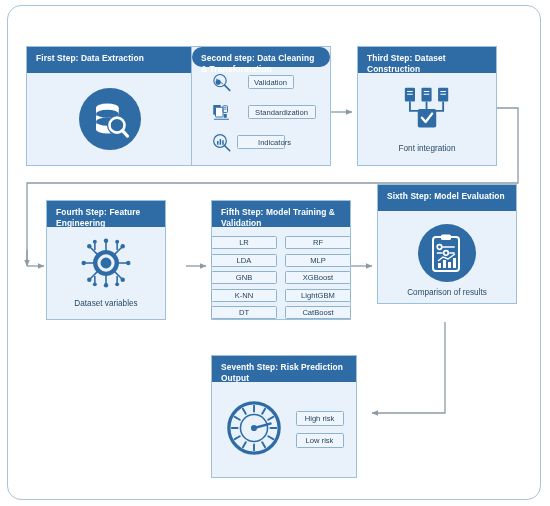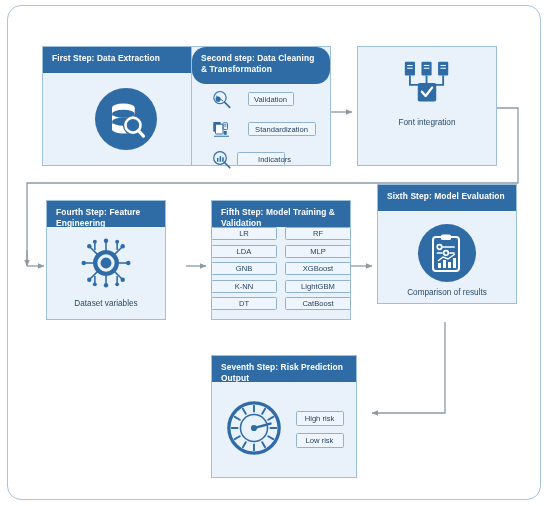--- a/index.html
+++ b/index.html
@@ -76,41 +76,41 @@
 
     <g>
       <path d="M351,266 L372,266" stroke="#8c9aa5" stroke-width="1.3" fill="none" marker-end="url(#ah)"></path>
     </g>
 
     <g>
       <path d="M445,322 L445,413 L372,413" stroke="#8c9aa5" stroke-width="1.3" fill="none" marker-end="url(#ah)"></path>
     </g>
   </svg>
 
-  <div class="card" style="left:42px;top:46px;width:168px;height:120px;">
+  <div class="card" style="left:26px;top:46px;width:168px;height:120px;">
     <div class="card-head" style="height:26px;">First Step: Data Extraction</div>
     <div class="card-body" style="height:92px;justify-content:center;">
       <div class="badge" style="width:62px;height:62px;">
         <svg width="42" height="42" viewBox="0 0 48 48">
           <ellipse cx="21" cy="11" rx="13" ry="4.6" fill="#ffffff"></ellipse>
           <path d="M8,11 v7 a13,4.6 0 0 0 26,0 v-7" fill="#ffffff"></path>
           <path d="M8,20 v7 a13,4.6 0 0 0 26,0 v-7" fill="#ffffff"></path>
           <path d="M8,29 v7 a13,4.6 0 0 0 26,0 v-7" fill="#ffffff"></path>
           <ellipse cx="21" cy="18" rx="13" ry="4.6" fill="#2f6ca6"></ellipse>
           <ellipse cx="21" cy="27" rx="13" ry="4.6" fill="#2f6ca6"></ellipse>
           <circle cx="32" cy="31" r="11.5" fill="#2f6ca6"></circle>
           <circle cx="32" cy="31" r="8.6" fill="none" stroke="#ffffff" stroke-width="3"></circle>
           <line x1="38" y1="37" x2="44" y2="43.5" stroke="#ffffff" stroke-width="3.6" stroke-linecap="round"></line>
         </svg>
       </div>
     </div>
   </div>
 
   <div class="card" style="left:191px;top:46px;width:140px;height:120px;">
-    <div class="card-head" style="height:37px;border-radius:14px;">
+    <div class="card-head" style="height:20px;border-radius:14px;">
       <div>Second step: Data Cleaning</div>
       <div>&amp; Transformation</div>
     </div>
     <div class="card-body" style="height:90px;justify-content:center;">
       <div class="stack">
 
         <div class="row-icon">
           <span style="width:30px;display:flex;justify-content:center;">
             <svg width="21" height="21" viewBox="0 0 28 28">
               <circle cx="12" cy="11.5" r="8.2" fill="none" stroke="#2f6ca6" stroke-width="1.5"></circle>
@@ -148,20 +148,21 @@
             </svg>
           </span>
           <span class="chip" style="width:48px;height:14px;margin-left:0;padding-left:28px;">Indicators</span>
         </div>
 
       </div>
     </div>
   </div>
 
   <div class="card" style="left:357px;top:46px;width:140px;height:120px;">
+    <div class="card-head" style="height:26px;">Third Step: Dataset Construction</div>
     <div class="card-body" style="height:92px;justify-content:center;gap:6px;">
       <span>
         <svg width="52" height="48" viewBox="0 0 56 52">
           <g fill="#2f6ca6">
             <rect x="4" y="3" width="11" height="15" rx="1.2"></rect>
             <rect x="22" y="3" width="11" height="15" rx="1.2"></rect>
             <rect x="40" y="3" width="11" height="15" rx="1.2"></rect>
           </g>
           <g stroke="#ffffff" stroke-width="1.1">
             <line x1="6.5" y1="7" x2="12.5" y2="7"></line>
@@ -220,21 +221,21 @@
           <circle cx="28" cy="28" r="13" fill="#2f6ca6"></circle>
           <circle cx="28" cy="28" r="7.6" fill="none" stroke="#e9f2fb" stroke-width="3.4"></circle>
         </svg>
       </span>
       <div class="caption">Dataset variables</div>
     </div>
   </div>
 
   <div class="card" style="left:211px;top:200px;width:140px;height:120px;">
     <div class="card-head" style="height:26px;">Fifth Step: Model Training &amp; Validation</div>
-    <div class="card-body" style="height:92px;justify-content:flex-start;">
+    <div class="card-body" style="height:92px;justify-content:flex-end;">
       <div class="grid2">
         <span class="chip">LR</span>
         <span class="chip">RF</span>
         <span class="chip">LDA</span>
         <span class="chip">MLP</span>
         <span class="chip">GNB</span>
         <span class="chip">XGBoost</span>
         <span class="chip">K-NN</span>
         <span class="chip">LightGBM</span>
         <span class="chip">DT</span>

